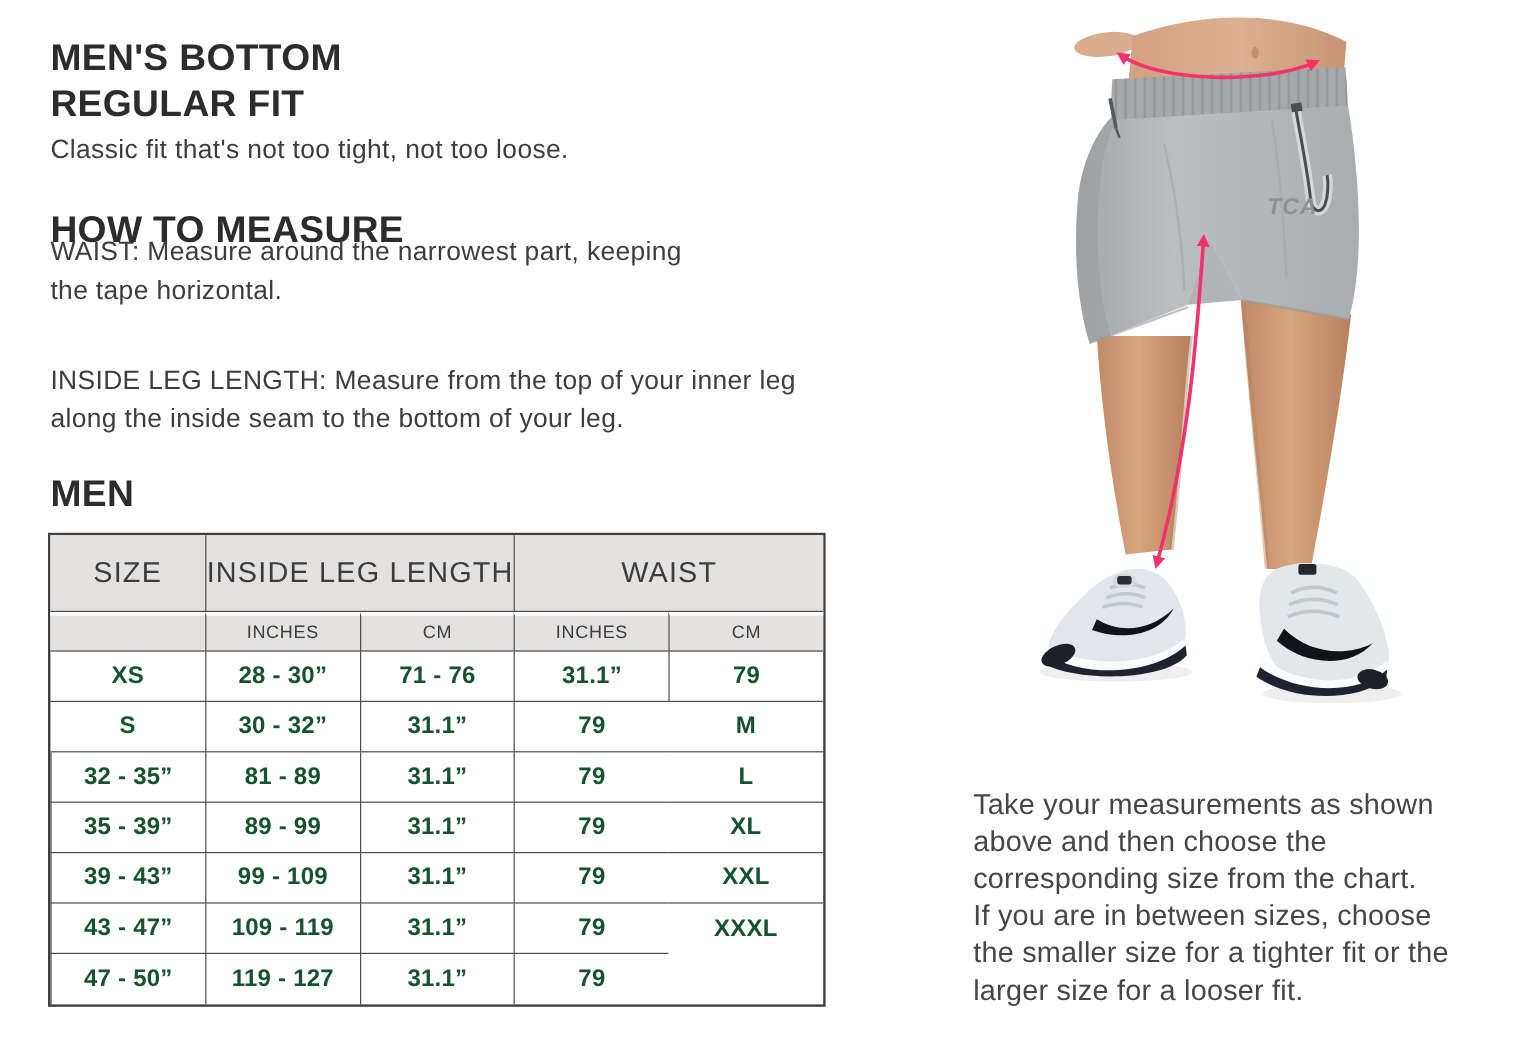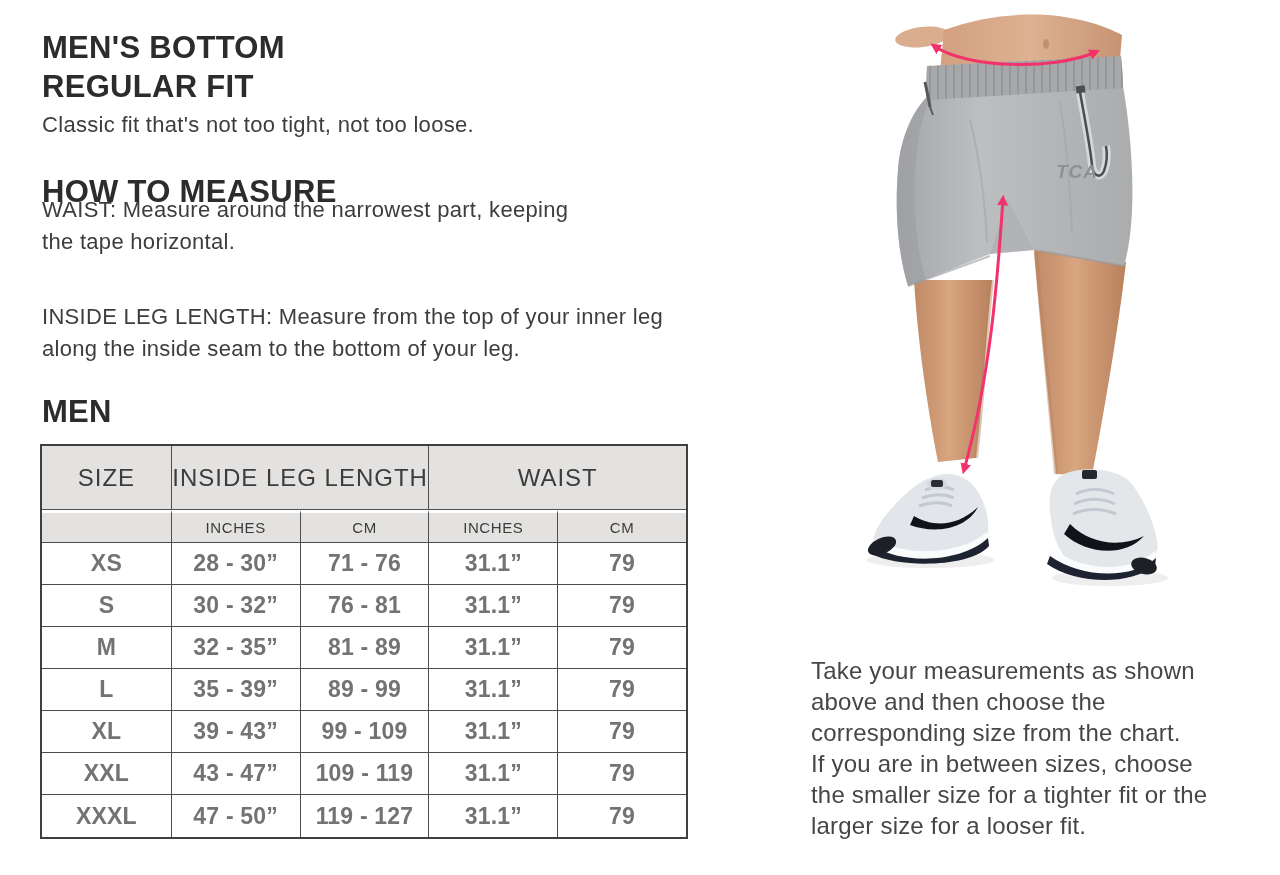--- a/index.html
+++ b/index.html
@@ -26,21 +26,21 @@
   .cell{display:flex; align-items:center; justify-content:center; box-sizing:border-box; min-width:0;}
   .th1{
     background:#e3e2e0; color:#3c3c3c; font-size:24px; letter-spacing:1px;
     border-bottom:1.5px solid #4d4d4d;
   }
   .span2{grid-column:span 2;}
   .th2{
     background:#e3e2e0; color:#3c3c3c; font-size:15px; letter-spacing:.6px;
     border-top:3px solid #ffffff; border-bottom:1.5px solid #4d4d4d;
   }
-  .td{font-weight:bold; font-size:23px; color:#737373; border-bottom:1.5px solid #4d4d4d; letter-spacing:.2px;}
+  .td{font-weight:bold; font-size:20px; color:#14532d; border-bottom:1.5px solid #4d4d4d; letter-spacing:.2px;}
   .bl{border-left:1.5px solid #4d4d4d;}
   .lastrow{border-bottom:none;}
   .caption{
     left:811px; top:655px; width:450px;
     font-size:24px; line-height:31px; color:#464646; letter-spacing:.2px; white-space:pre-line;
   }
 </style>
 </head>
 <body>
 
@@ -74,21 +74,20 @@
     <div class="cell th2 bl">CM</div>
 
     <div class="cell td">XS</div>
     <div class="cell td bl">28 - 30”</div>
     <div class="cell td bl">71 - 76</div>
     <div class="cell td bl">31.1”</div>
     <div class="cell td bl">79</div>
 
     <div class="cell td">S</div>
     <div class="cell td bl">30 - 32”</div>
-    <div class="cell td bl">76 - 81</div>
     <div class="cell td bl">31.1”</div>
     <div class="cell td bl">79</div>
 
     <div class="cell td">M</div>
     <div class="cell td bl">32 - 35”</div>
     <div class="cell td bl">81 - 89</div>
     <div class="cell td bl">31.1”</div>
     <div class="cell td bl">79</div>
 
     <div class="cell td">L</div>

